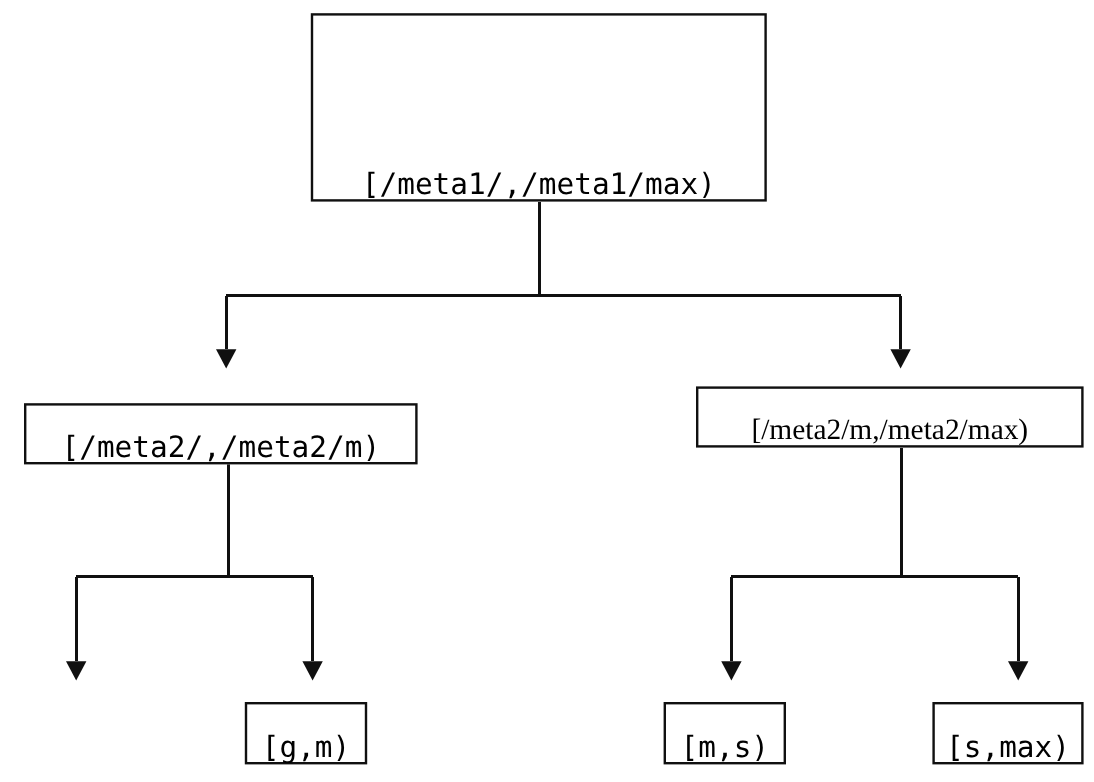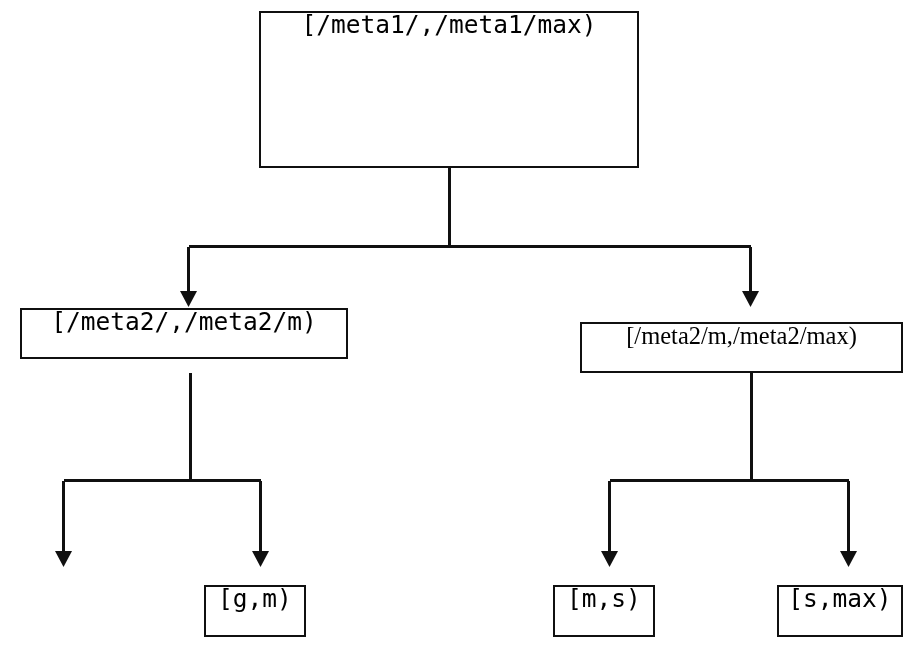--- a/index.html
+++ b/index.html
@@ -22,21 +22,21 @@
     width: 912px;
     height: 652px;
     pointer-events: none;
   }
   .node {
     position: absolute;
     box-sizing: border-box;
     background: #ffffff;
     border: 2.4px solid #101010;
     display: flex;
-    align-items: flex-start;
+    align-items: flex-end;
     justify-content: center;
     color: #000000;
     white-space: pre;
   }
   .node-label {
     display: block;
     line-height: 1;
     letter-spacing: 0px;
   }
   .root-node .node-label { font-size: 24.5px; }
@@ -77,21 +77,21 @@
       <polygon points="252,551 269,551 260.5,567"></polygon>
       <polygon points="601,551 618,551 609.5,567"></polygon>
       <polygon points="840,551 857,551 848.5,567"></polygon>
     </g>
   </svg>
 
   <div class="node root-node" style="left:259px; top:11px; width:380px; height:157px;">
     <span class="node-label">[/meta1/,/meta1/max)</span>
   </div>
 
-  <div class="node mid-node" style="left:20px; top:308px; width:328px; height:51px;">
+  <div class="node mid-node" style="left:20px; top:336px; width:328px; height:51px;">
     <span class="node-label">[/meta2/,/meta2/m)</span>
   </div>
 
   <div class="node mid-node" style="left:580px; top:322px; width:323px; height:51px;font-family:Liberation Serif, serif;">
     <span class="node-label">[/meta2/m,/meta2/max)</span>
   </div>
 
 
   <div class="node leaf-node" style="left:204px; top:585px; width:102px; height:52px;">
     <span class="node-label">[g,m)</span>

